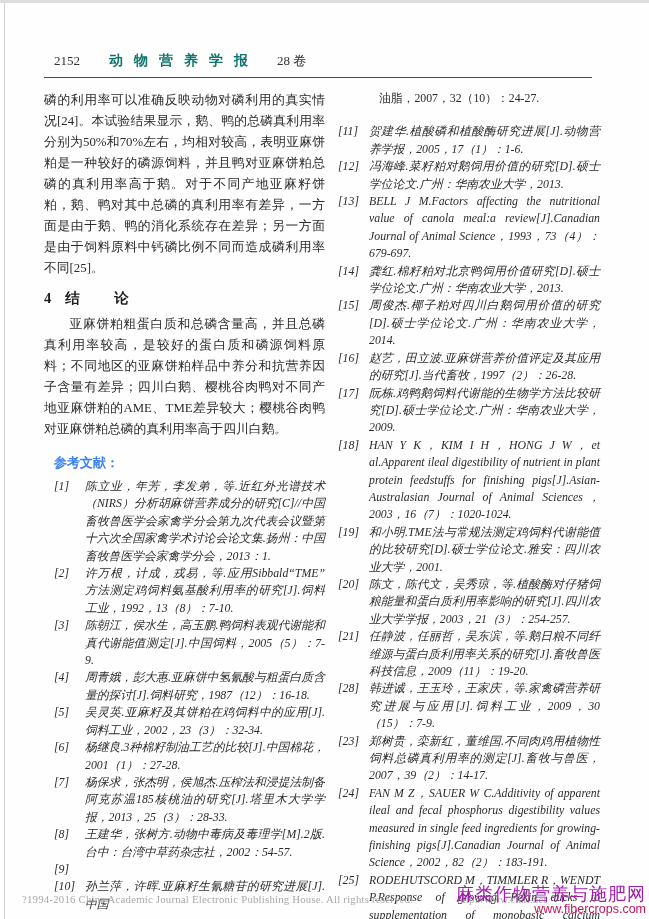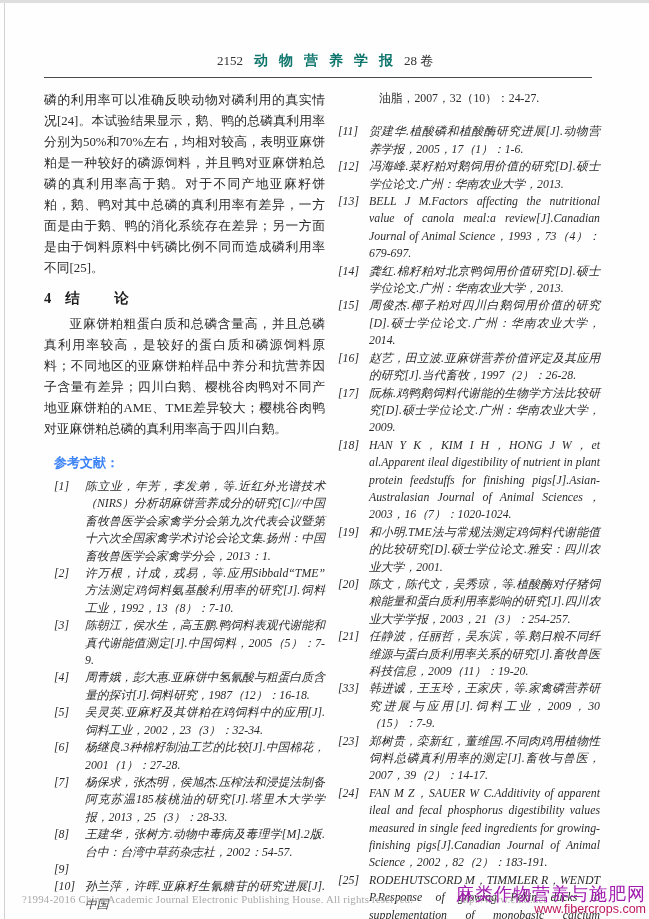--- a/index.html
+++ b/index.html
@@ -12,23 +12,24 @@
     position:relative;
   }
   .page{position:relative;width:649px;height:919px;background:#fefefe;}
   
   .scan-top-band{position:absolute;top:0;left:0;width:649px;height:3px;background:#dedede;}
   .scan-left-line{position:absolute;top:3px;left:4px;width:1px;height:916px;background:#d2d2d2;}
 
   .content{position:absolute;left:44px;top:52px;width:556px;}
 
   header.page-header{
-    display:flex;align-items:baseline;justify-content:center;
+    display:flex;align-items:baseline;justify-content:flex-start;
     font-size:13px;color:#333;
     padding:0 4px 0 10px;
+    gap:18px;
   }
   .journal-title{font-size:14px;letter-spacing:11px;text-indent:11px;color:#0f766e;font-weight:bold;}
   .header-rule{border:none;border-top:1.5px solid #4a4a4a;margin:7px 0 12px 0;width:548px;}
 
   .columns{display:flex;gap:13px;}
   .col-left{width:281px;}
   .col-right{width:262px;}
 
   .body-para{
     margin:0;font-size:12.8px;line-height:21px;
@@ -186,21 +187,21 @@
             </div>
             <div class="ref-item">
               <span class="ref-label">[20]</span>
               <span class="ref-text">陈文，陈代文，吴秀琼，等.植酸酶对仔猪饲粮能量和蛋白质利用率影响的研究[J].四川农业大学学报，2003，21（3）：254-257.</span>
             </div>
             <div class="ref-item">
               <span class="ref-label">[21]</span>
               <span class="ref-text">任静波，任丽哲，吴东滨，等.鹅日粮不同纤维源与蛋白质利用率关系的研究[J].畜牧兽医科技信息，2009（11）：19-20.</span>
             </div>
             <div class="ref-item">
-              <span class="ref-label">[33]</span>
+              <span class="ref-label">[28]</span>
               <span class="ref-text">韩进诚，王玉玲，王家庆，等.家禽磷营养研究进展与应用[J].饲料工业，2009，30（15）：7-9.</span>
             </div>
             <div class="ref-item">
               <span class="ref-label">[23]</span>
               <span class="ref-text">郑树贵，栾新红，董维国.不同肉鸡用植物性饲料总磷真利用率的测定[J].畜牧与兽医，2007，39（2）：14-17.</span>
             </div>
             <div class="ref-item">
               <span class="ref-label">[24]</span>
               <span class="ref-text">FAN M Z，SAUER W C.Additivity of apparent ileal and fecal phosphorus digestibility values measured in single feed ingredients for growing-finishing pigs[J].Canadian Journal of Animal Science，2002，82（2）：183-191.</span>
             </div>

